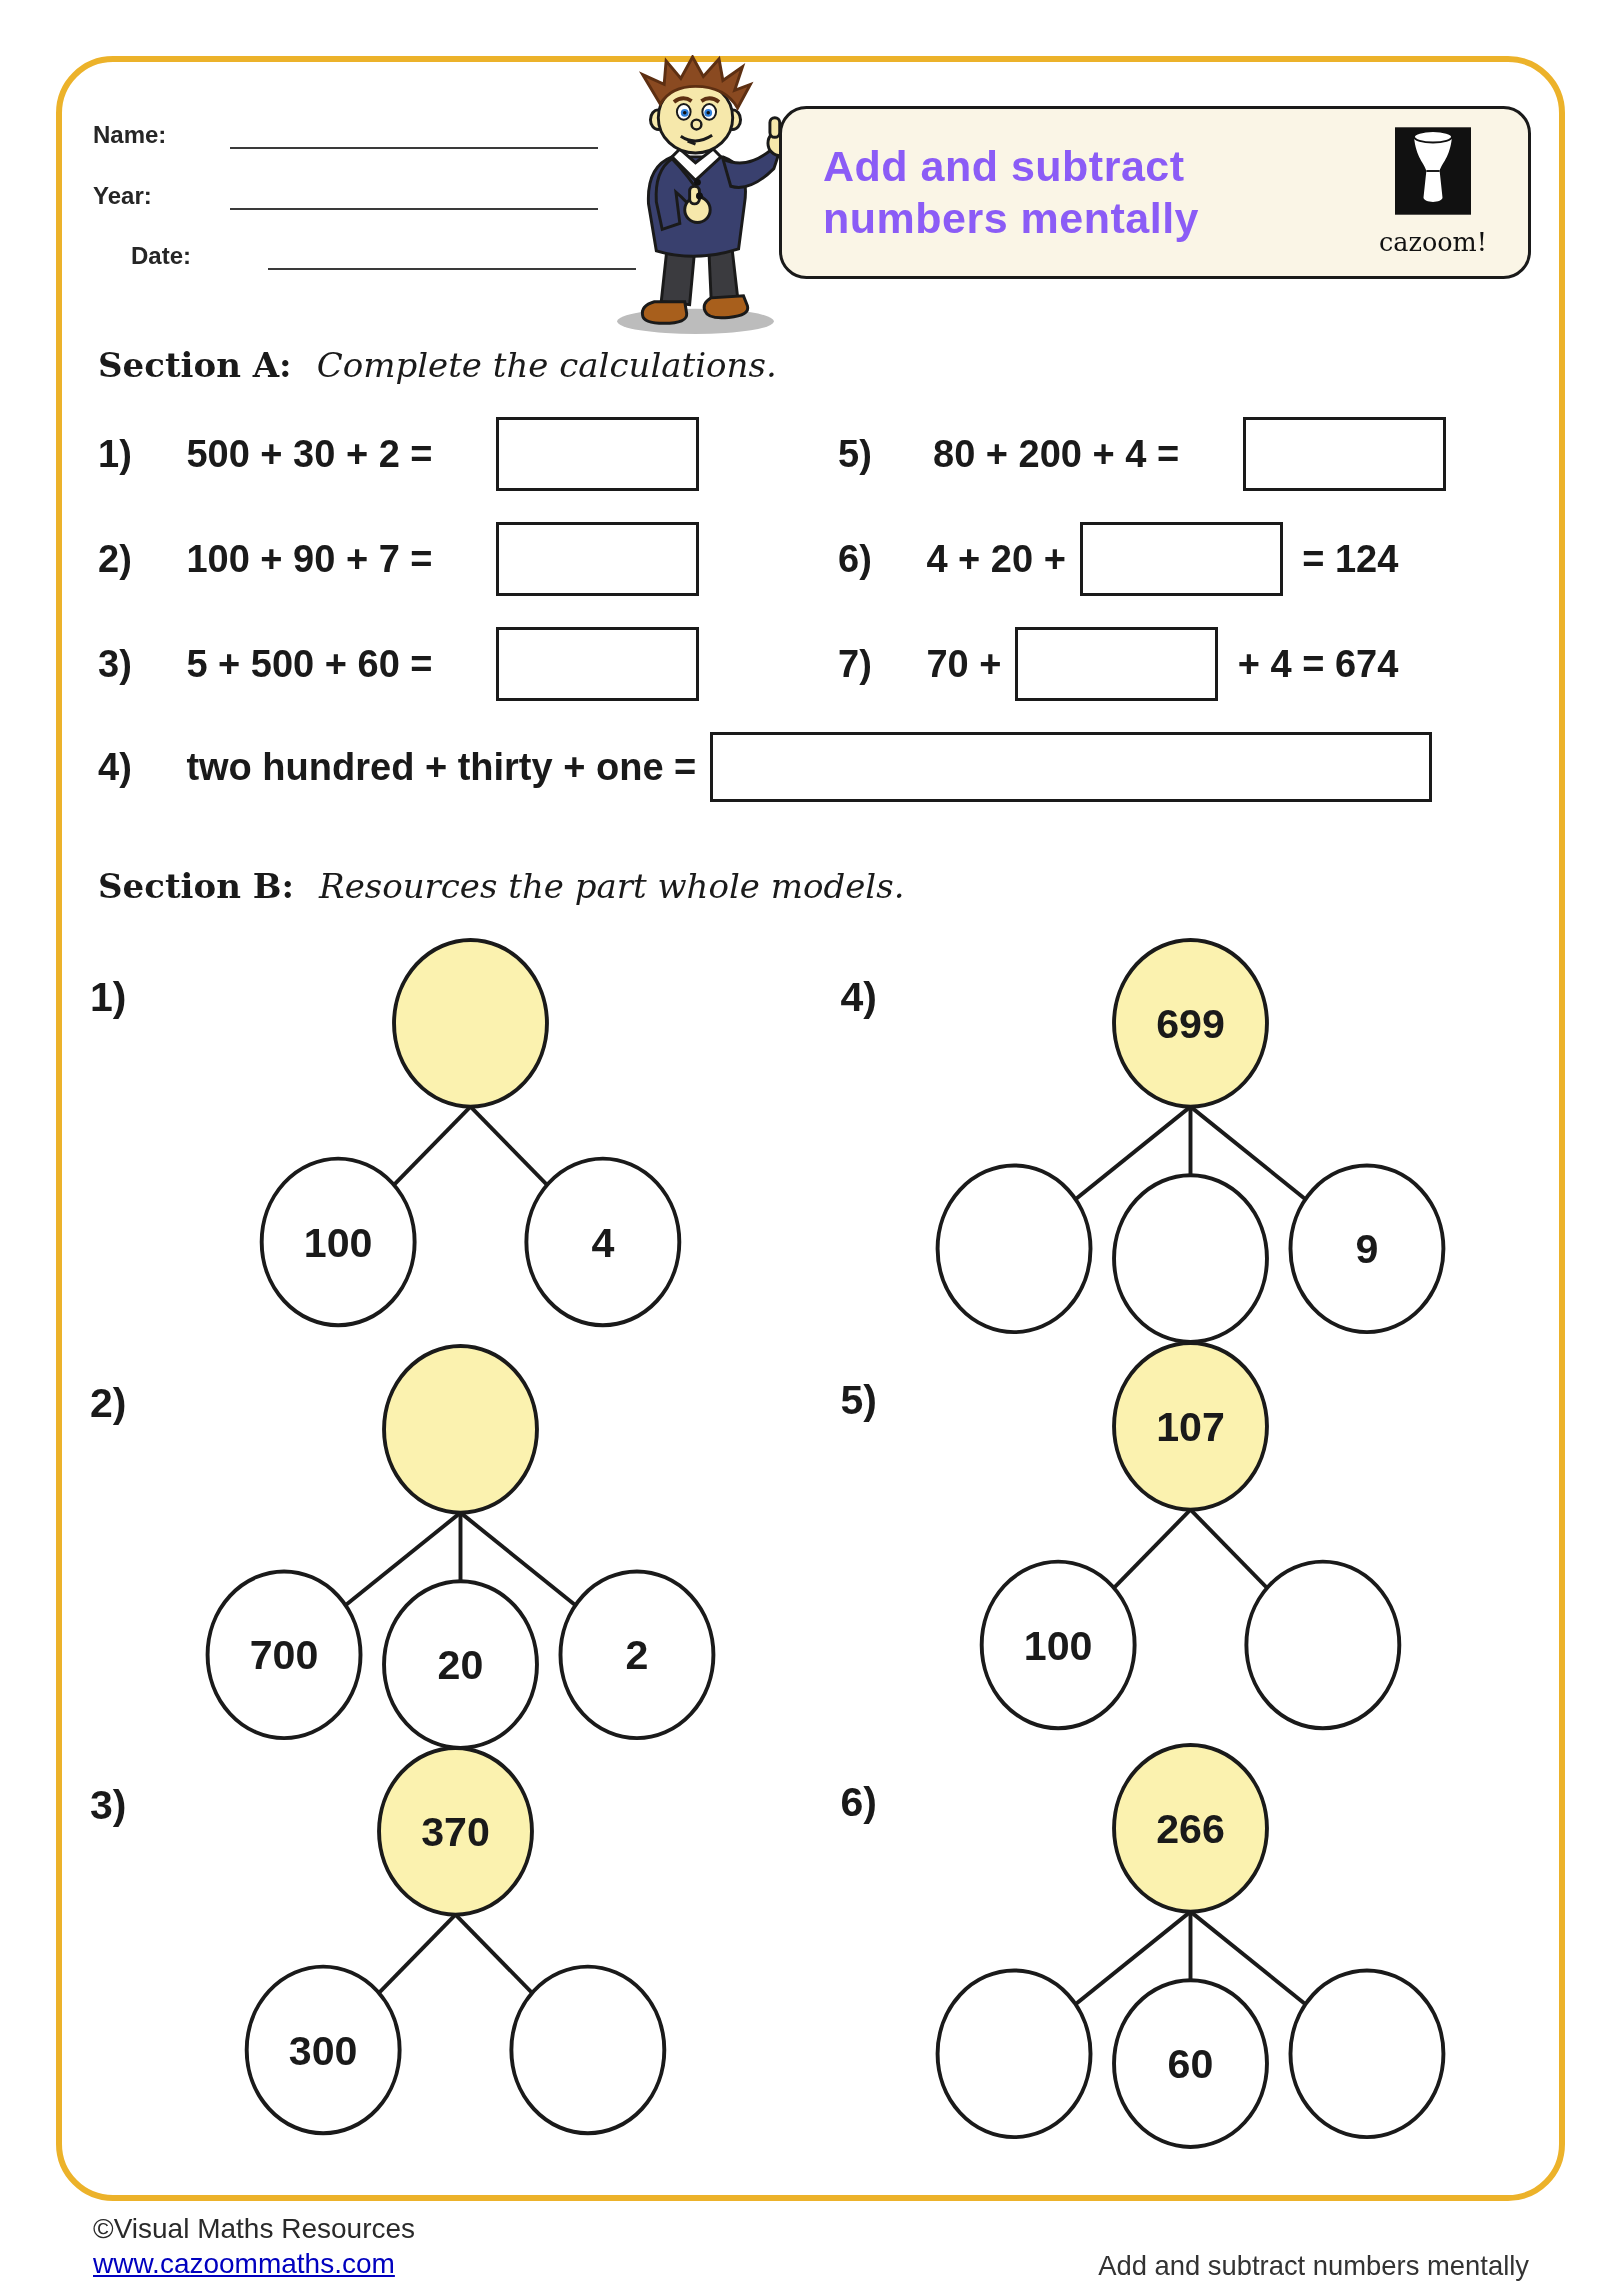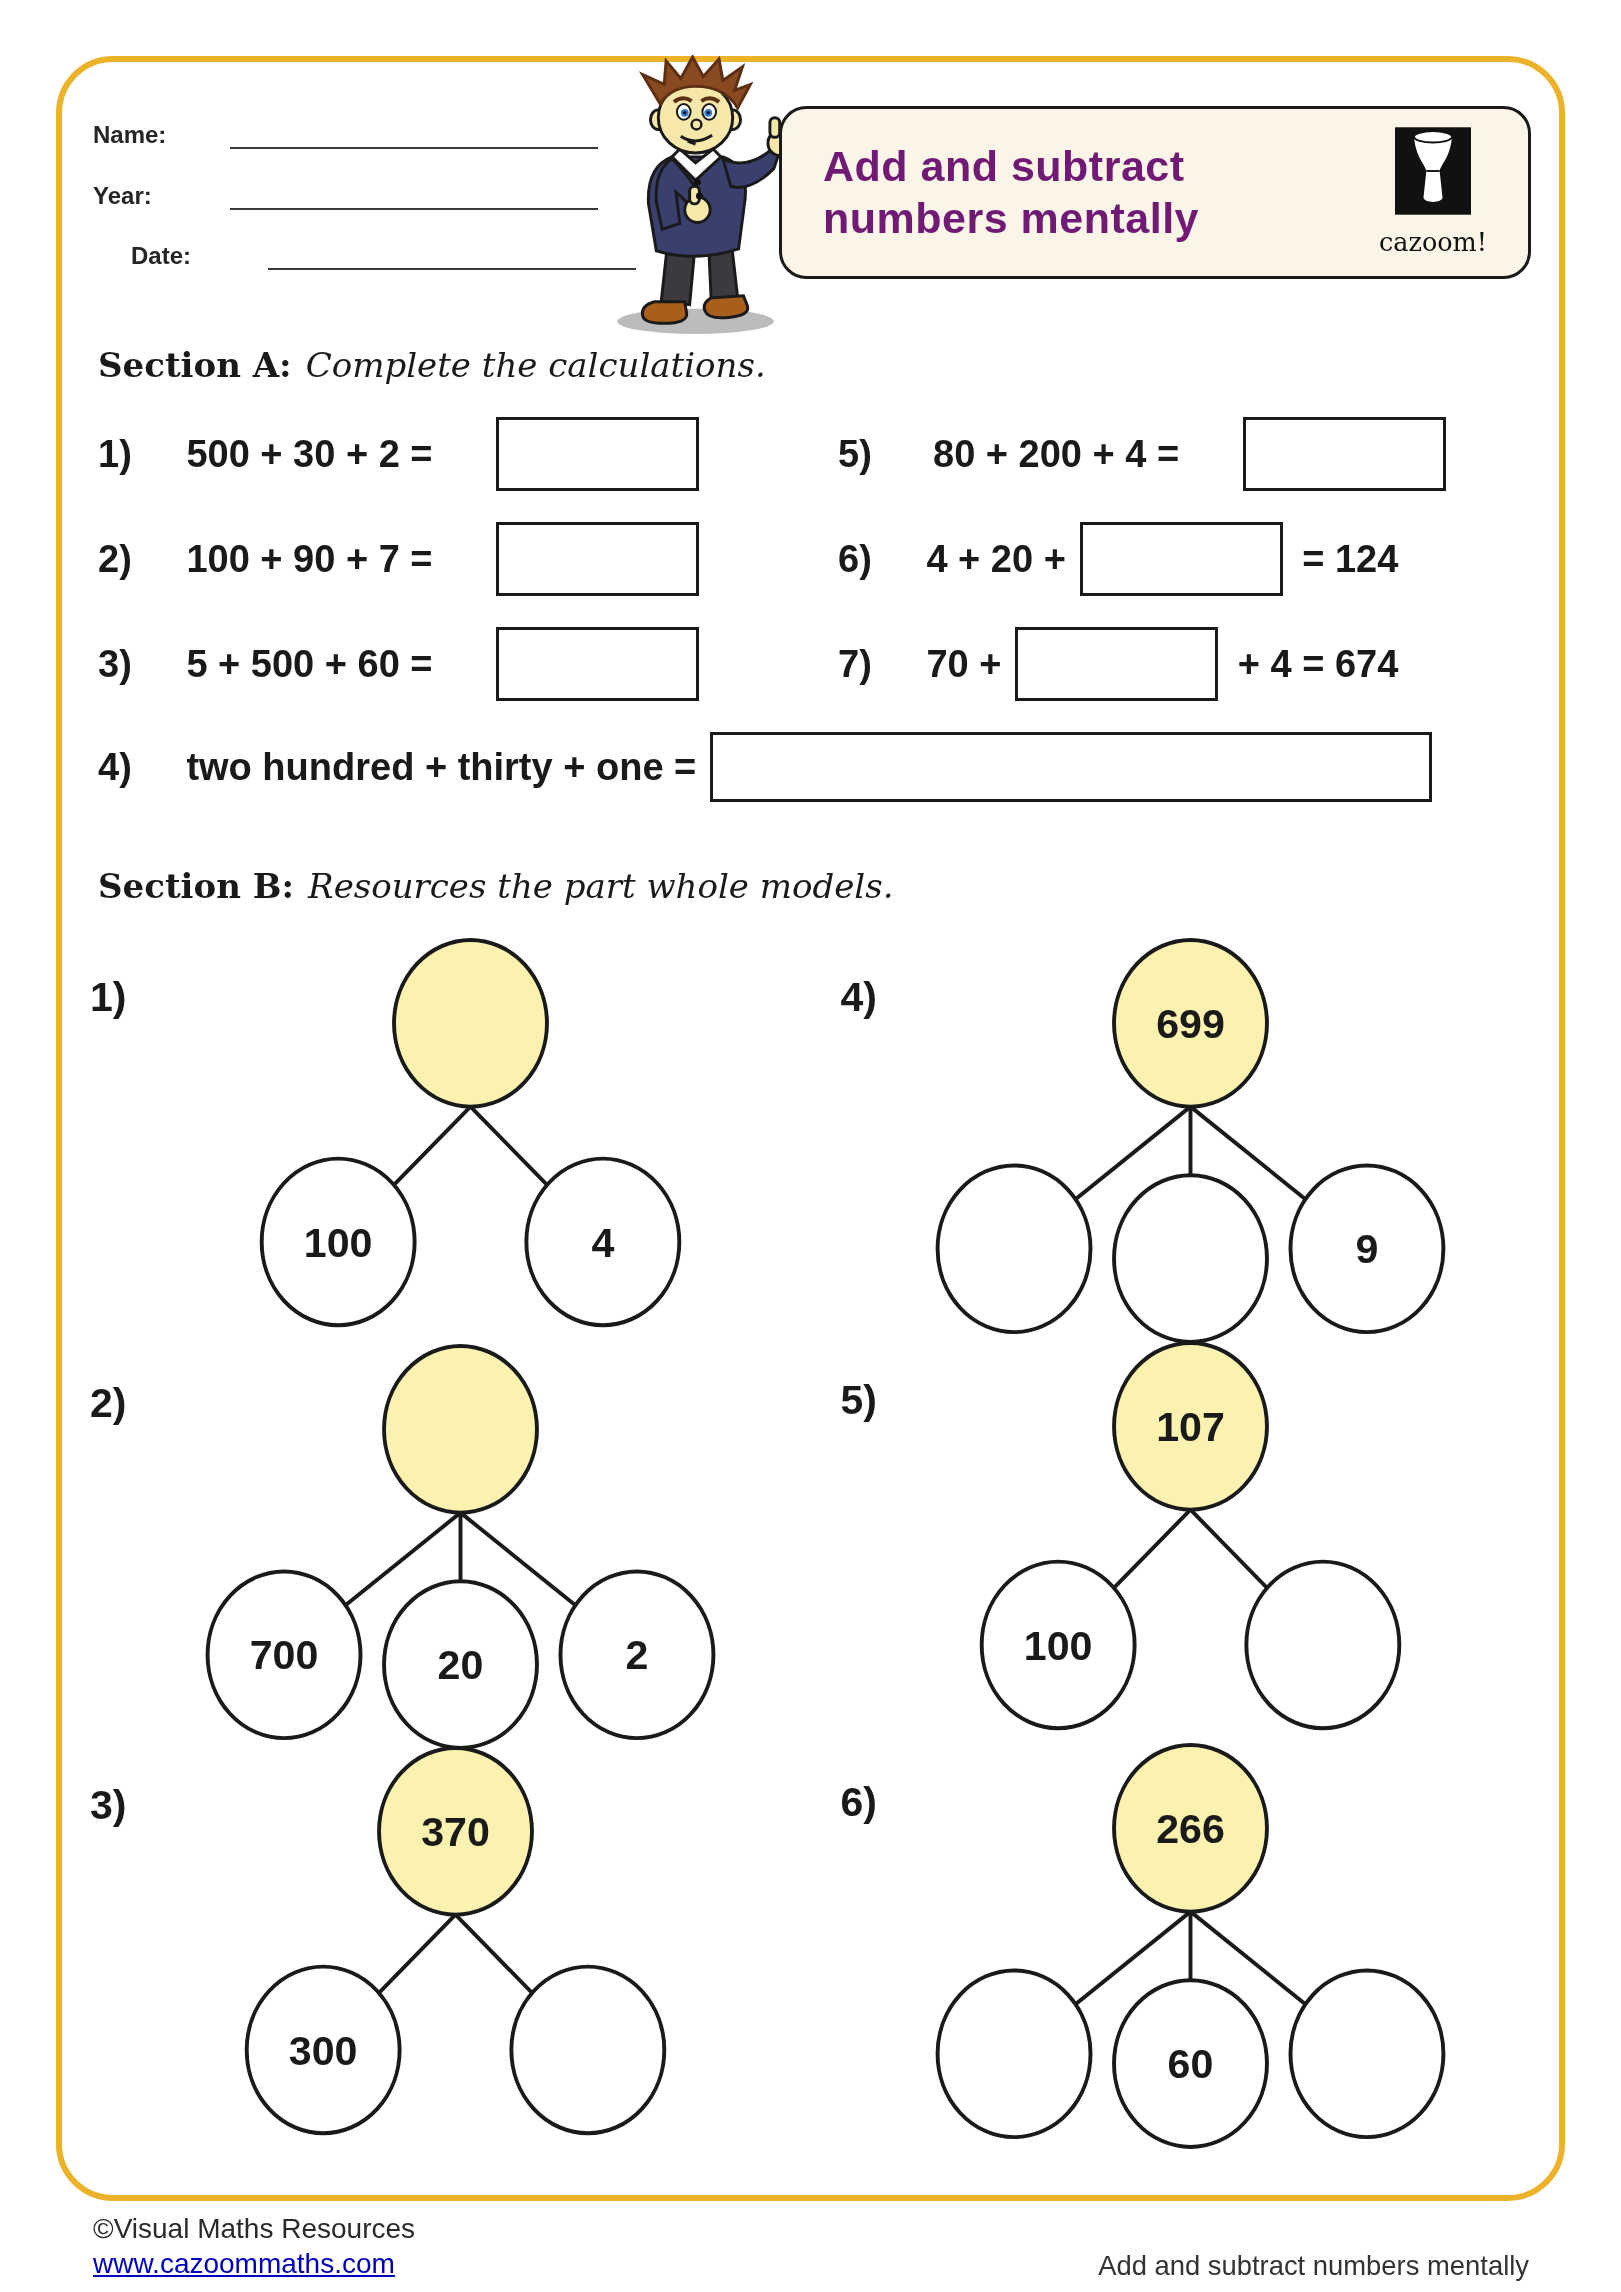--- a/index.html
+++ b/index.html
@@ -12,31 +12,31 @@
   
   .field-row { position:absolute; left:93px; display:flex; align-items:flex-end; }
   .field-row .lbl { font-weight:bold; font-size:24px; color:#262626; width:137px; }
   .field-row .line { width:368px; height:39px; border-bottom:2px solid #3a3a3a; }
   .fr-name { top:110px; } .fr-year { top:171px; } .fr-date { top:231px;margin-left:38px; }
 
   
   .title-panel { position:absolute; left:779px; top:106px; width:752px; height:173px;
                  background:#FAF5E6; border:3.9px solid #1a1a1a; border-radius:27.4px; }
   .title-text { position:absolute; left:41px; top:31px; font-size:43px; font-weight:bold;
-                color:#701a75; line-height:1.22; letter-spacing:0.5px; }
+                color:#8b5cf6; line-height:1.22; letter-spacing:0.5px; }
   .logo { position:absolute; right:41px; top:17.6px; width:108px; text-align:center; }
   .logo svg { display:block; margin:0 auto; }
   .logo-text { font-family:"DejaVu Serif", serif; font-weight:normal; font-size:25.5px; color:#111; margin-top:12px; }
 
   .mascot { position:absolute; left:578px; top:55px; }
 
   
   .sec-head { position:absolute; left:98px; font-family:"DejaVu Serif", serif; font-size:34px; color:#1a1a1a; }
   .sec-head .sh-title { font-weight:bold; }
-  .sec-head .sh-instr { font-style:italic; margin-left:14px; }
+  .sec-head .sh-instr { font-style:italic; margin-left:25px; }
   .sh-a { top:345px; } .sh-b { top:866px; }
 
   
   .prob-row { position:absolute; display:flex; align-items:center; height:78px;
               font-size:38px; font-weight:bold; color:#1a1a1a; white-space:nowrap; }
   .prob-row .num { width:61px; }
   .prob-row .before { margin-left:27.4px; }
   .prob-row .after { margin-left:19.6px; }
   .ans-box { width:203px; height:74px; border:3.9px solid #1a1a1a; background:#fff; margin-left:13.7px; flex:none; }
   .ans-box.box-wide { width:722px; height:70px; }

